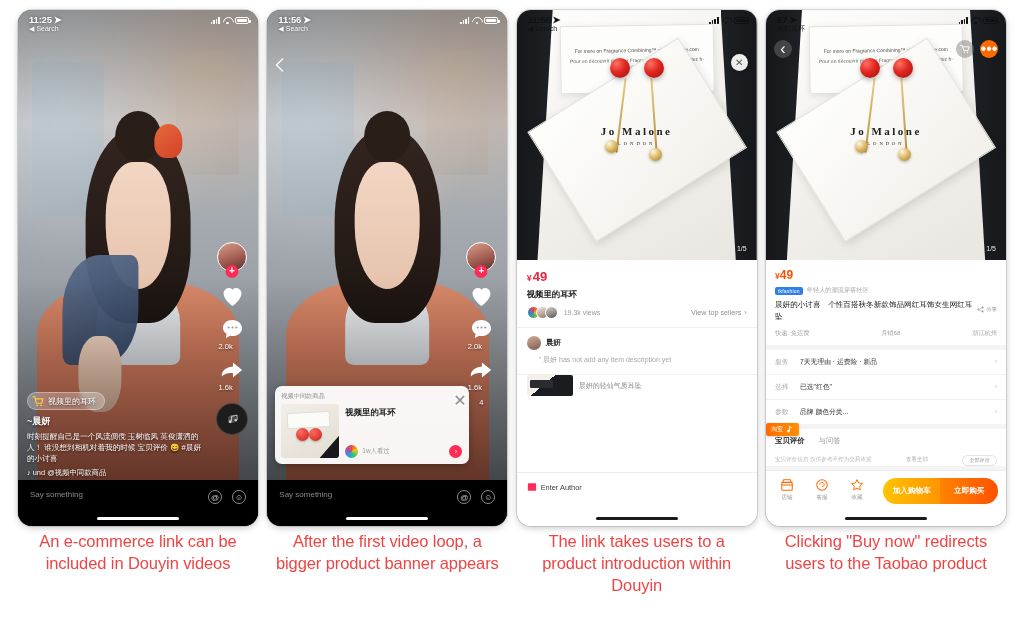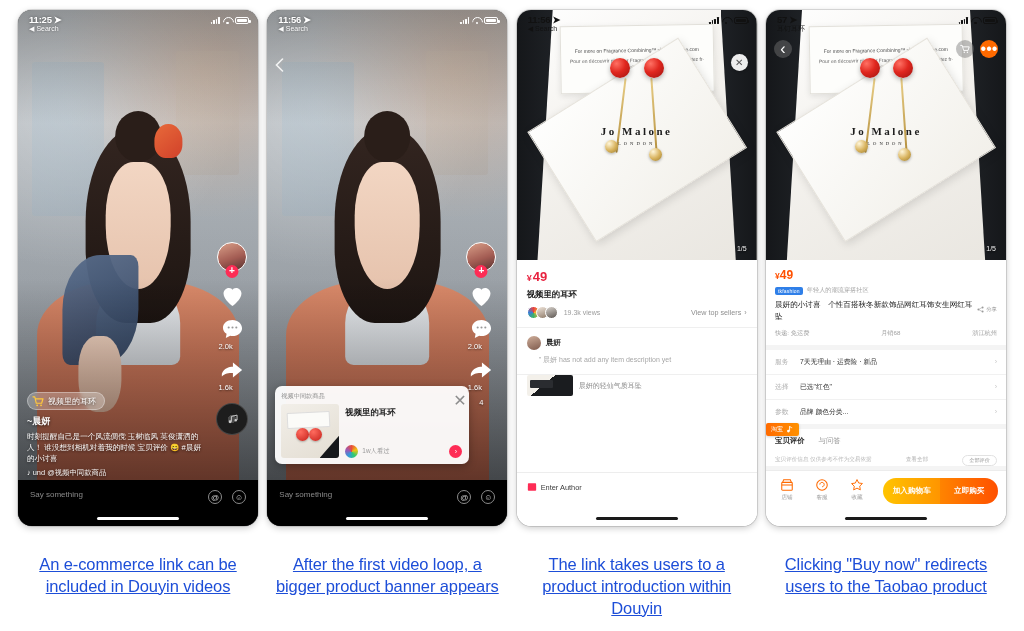--- a/index.html
+++ b/index.html
@@ -501,28 +501,27 @@
   }
   .tb-rnd.orange{ background:#ff6a00; }
   .tb-rnd.push{ margin-left:auto; }
 
   .p2-back{
     position:absolute; left:8px; top:48px; z-index:42; color:#fff; opacity:.85;
   }
 
   
   .caption{
-    margin-top:28px;
+    margin-top:5px;
     text-align:center;
     font-size:16.5px;
     line-height:1.32;
-    color:#1d4ed8;
+    color:#ef4444;
     letter-spacing:-0.1px;
     width:232px;
-    text-decoration:underline;
   }
 </style>
 </head>
 <body>
 
 <div class="board">
 
   <div class="column">
     <div class="phone">
       <div class="screen">

